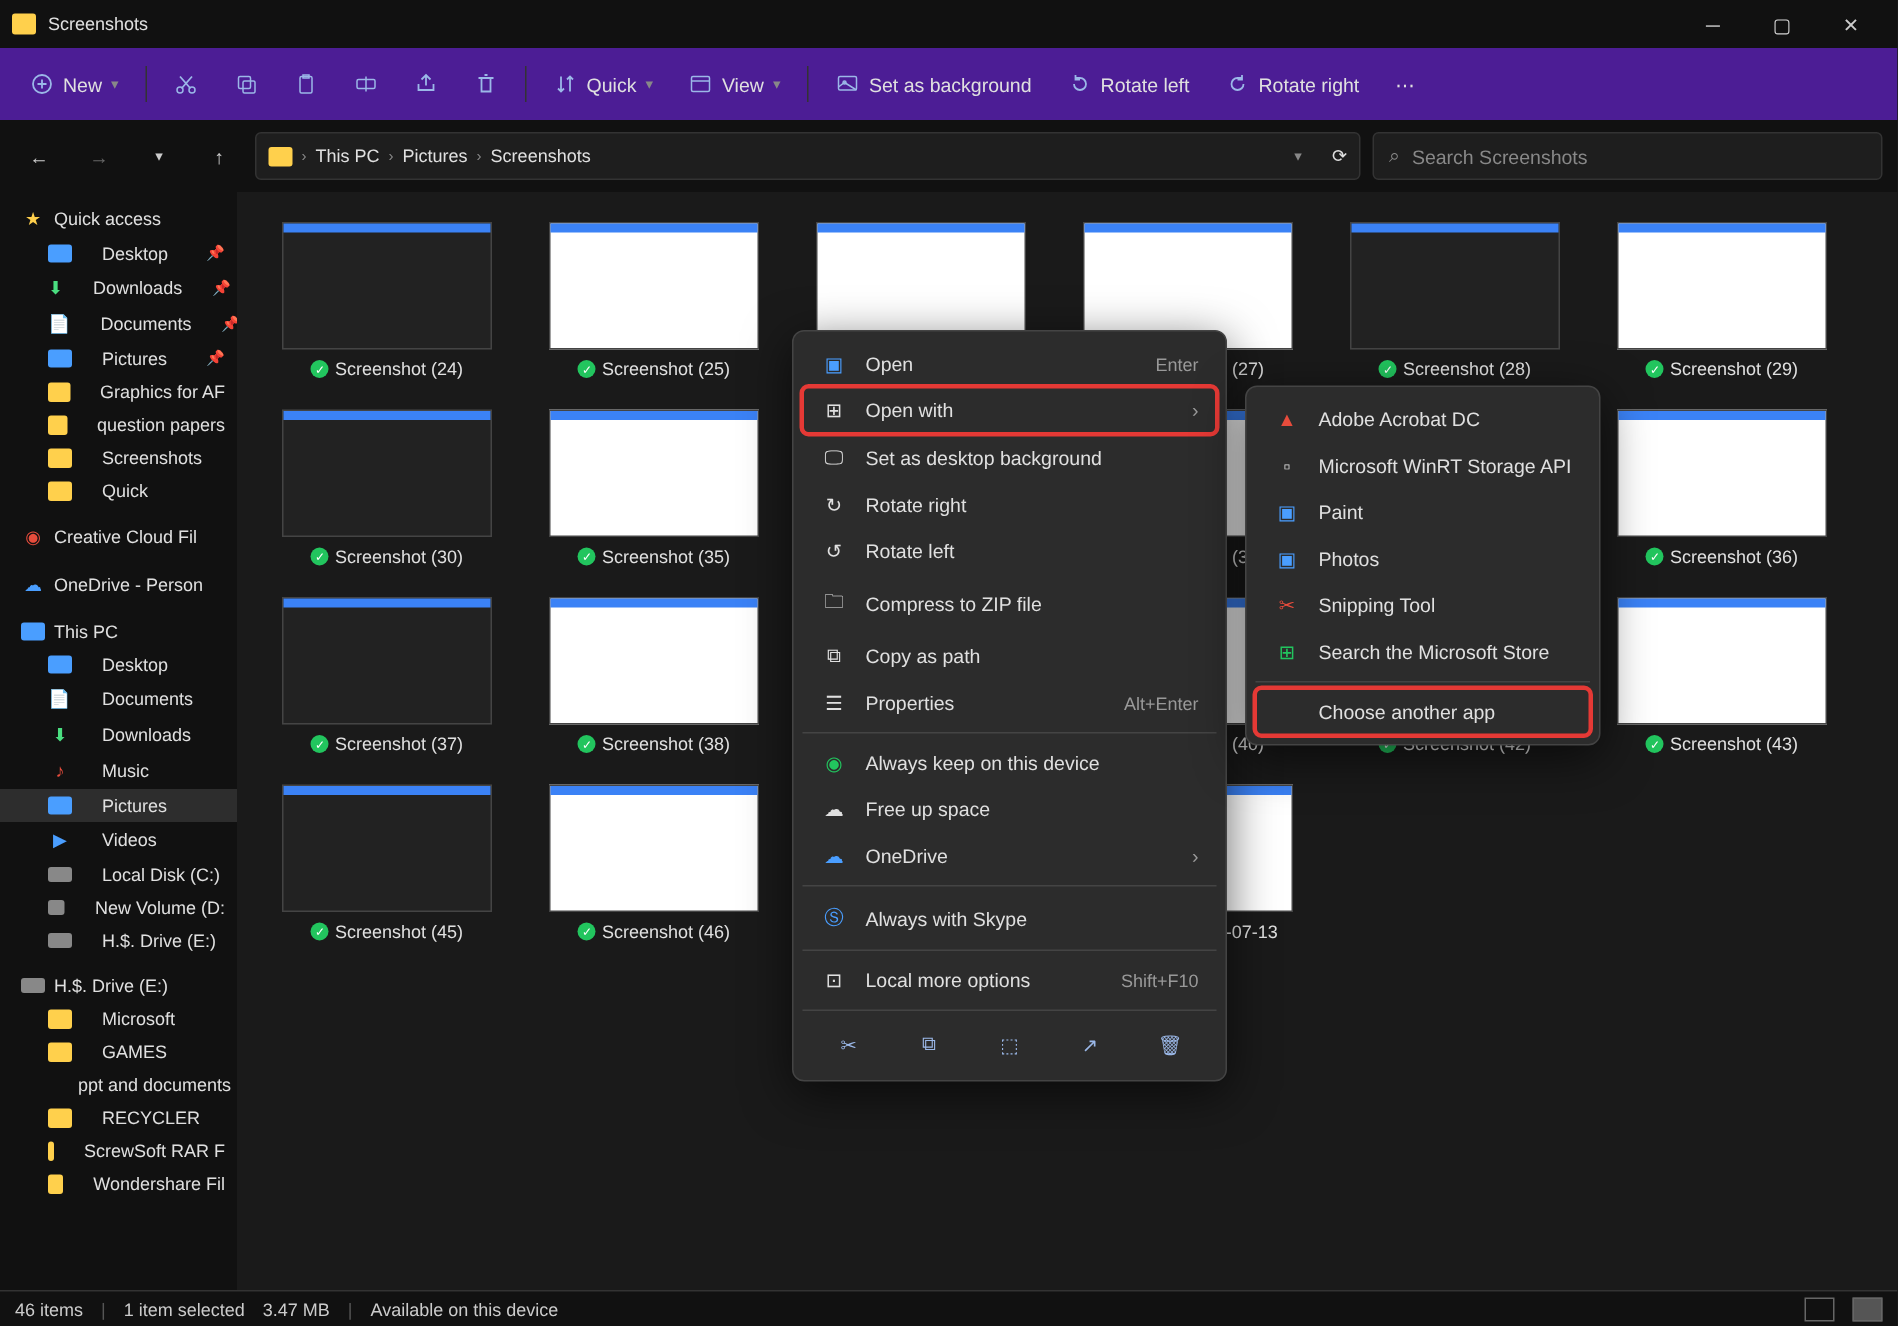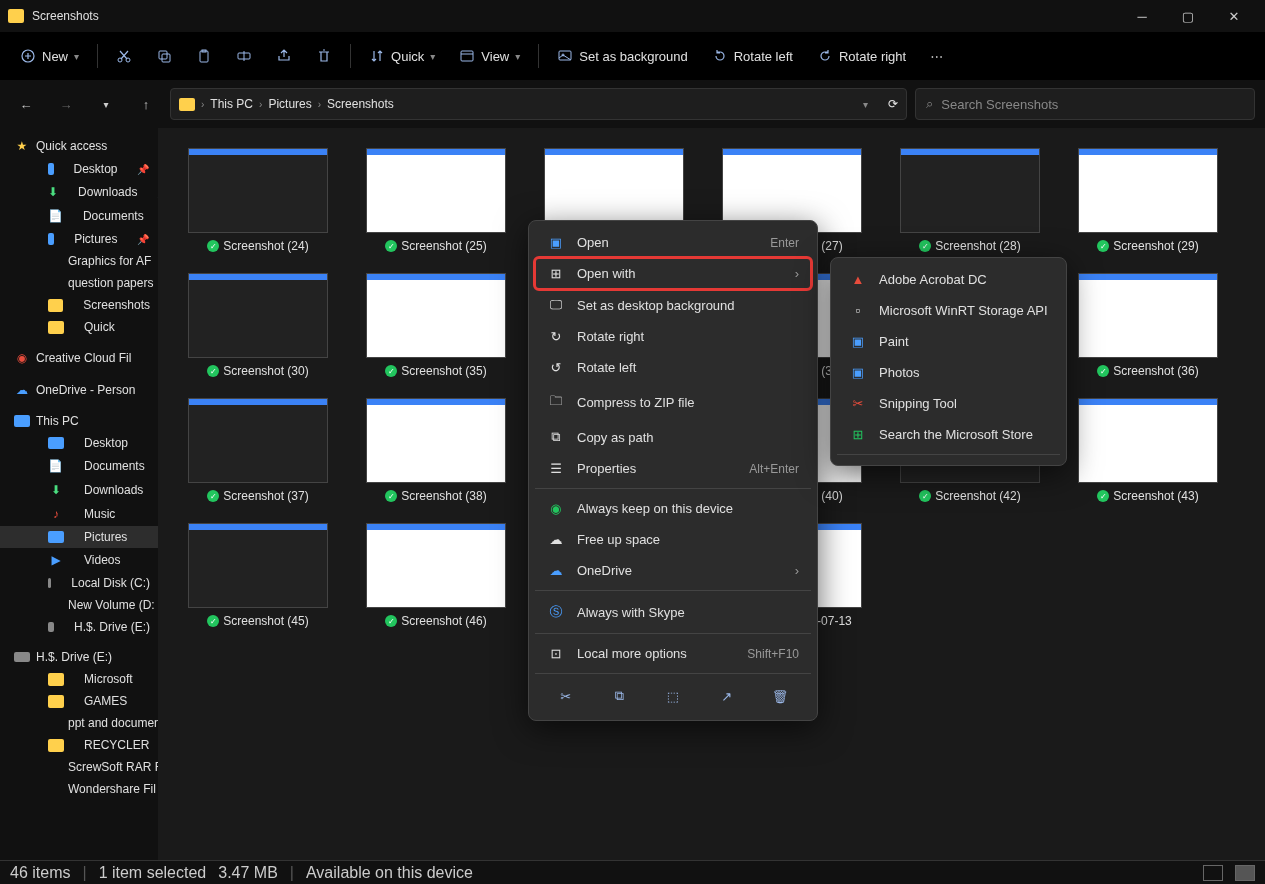--- a/index.html
+++ b/index.html
@@ -3,41 +3,41 @@
 <meta charset="utf-8">
 <style>
 * { margin: 0; padding: 0; box-sizing: border-box; font-family: "Segoe UI", sans-serif; }
 body { background: #1a1a1a; color: #e0e0e0; font-size: 13px; overflow: hidden; width: 1265px; height: 884px; position: relative; }
 
 .titlebar { height: 32px; display: flex; align-items: center; padding: 0 8px; background: #111; }
 .titlebar .folder-ico { width: 16px; height: 14px; background: #ffd04c; border-radius: 2px; margin-right: 8px; }
 .titlebar .title { flex: 1; font-size: 12px; }
 .titlebar .winbtn { width: 46px; height: 32px; display: flex; align-items: center; justify-content: center; color: #ccc; }
 
-.toolbar { height: 48px; display: flex; align-items: center; padding: 0 10px; gap: 4px; background: #000000; }
+.toolbar { height: 48px; display: flex; align-items: center; padding: 0 10px; gap: 4px; background: #4c1d95; }
 .toolbar .tb-btn { display: flex; align-items: center; gap: 6px; padding: 6px 10px; border-radius: 4px; font-size: 13px; }
 .toolbar .sep { width: 1px; height: 24px; background: #333; margin: 0 4px; }
 .toolbar svg { stroke: #9bb8e8; fill: none; }
 
 .navbar { height: 48px; display: flex; align-items: center; padding: 0 10px; gap: 8px; background: #111; }
 .nav-icon { width: 32px; height: 32px; display: flex; align-items: center; justify-content: center; color: #ccc; }
 .breadcrumb { flex: 1; height: 32px; background: #1e1e1e; border: 1px solid #333; border-radius: 4px; display: flex; align-items: center; padding: 0 8px; gap: 6px; font-size: 12px; }
 .breadcrumb .folder-ico { width: 16px; height: 13px; background: #ffd04c; border-radius: 2px; }
 .breadcrumb .crumb { color: #e0e0e0; }
 .breadcrumb .sep { color: #888; font-size: 10px; }
 .breadcrumb .spacer { flex: 1; }
 .searchbox { width: 340px; height: 32px; background: #1e1e1e; border: 1px solid #333; border-radius: 4px; display: flex; align-items: center; padding: 0 10px; gap: 8px; color: #888; }
 
 .main { display: flex; height: calc(100% - 152px); }
 .sidebar { width: 158px; background: #111; overflow-y: auto; padding: 6px 0; font-size: 12px; }
 .sidebar::-webkit-scrollbar { width: 12px; }
 .sidebar::-webkit-scrollbar-track { background: #111; }
 .sidebar::-webkit-scrollbar-thumb { background: #444; border-radius: 6px; }
 .side-item { display: flex; align-items: center; gap: 6px; padding: 4px 8px 4px 14px; white-space: nowrap; overflow: hidden; }
-.side-item.indent { padding-left: 48px; gap: 20px; }
+.side-item.indent { padding-left: 32px; gap: 20px; }
 .side-item.selected { background: #2d2d2d; }
 .side-item .ico { width: 16px; height: 16px; display: flex; align-items: center; justify-content: center; font-size: 12px; }
 .side-item .pin { margin-left: auto; color: #666; font-size: 10px; }
 .ico.folder { background: #ffd04c; border-radius: 2px; width: 16px; height: 13px; }
 .ico.star { color: #ffd04c; }
 .ico.blue { background: #4a9eff; border-radius: 2px; width: 16px; height: 12px; }
 .ico.green { color: #4ade80; }
 .ico.disk { background: #888; border-radius: 2px; width: 16px; height: 10px; }
 
 .content { flex: 1; background: #1a1a1a; overflow: auto; padding: 20px; position: relative; }
@@ -54,21 +54,21 @@
 .ctx-menu.sub-menu { left: 830px; top: 257px; min-width: 230px; }
 .ctx-item { display: flex; align-items: center; gap: 12px; padding: 8px 12px; border-radius: 4px; }
 .ctx-item .ico-slot { width: 18px; display: flex; align-items: center; justify-content: center; }
 .ctx-item .shortcut { margin-left: auto; color: #999; font-size: 12px; }
 .ctx-item .arrow { margin-left: auto; color: #999; }
 .ctx-sep { height: 1px; background: #444; margin: 4px 0; }
 .ctx-highlight { outline: 3px solid #e53935; outline-offset: -1px; }
 .ctx-bottom { display: flex; justify-content: space-around; padding: 8px 4px 4px; border-top: 1px solid #444; margin-top: 4px; }
 .ctx-bottom .b { width: 32px; height: 28px; display: flex; align-items: center; justify-content: center; border-radius: 4px; color: #9bb8e8; }
 
-.statusbar { position: absolute; bottom: 0; left: 0; right: 0; height: 24px; background: #111; display: flex; align-items: center; padding: 0 10px; gap: 12px; font-size: 16px; color: #ccc; border-top: 1px solid #333; }
+.statusbar { position: absolute; bottom: 0; left: 0; right: 0; height: 24px; background: #111; display: flex; align-items: center; padding: 0 10px; gap: 12px; font-size: 12px; color: #ccc; border-top: 1px solid #333; }
 .statusbar .sep { color: #555; }
 .statusbar .spacer { flex: 1; }
 .statusbar .view-btn { width: 20px; height: 16px; border: 1px solid #666; }
 
 svg.i { width: 16px; height: 16px; }
 </style>
 </head>
 <body>
 
 <div class="titlebar">
@@ -560,20 +560,24 @@
     </div>
   <div class="ctx-item">
       <span class="ico-slot" style="color:#e74c3c">✂</span>
       <span>Snipping Tool</span>
     </div>
   <div class="ctx-item">
       <span class="ico-slot" style="color:#22c55e">⊞</span>
       <span>Search the Microsoft Store</span>
     </div>
   <div class="ctx-sep"></div>
+  <div class="ctx-item ctx-highlight">
+      <span class="ico-slot"></span>
+      <span>Choose another app</span>
+    </div>
 </div>
 
 <div class="statusbar">
   <span>46 items</span>
   <span class="sep">|</span>
   <span>1 item selected</span>
   <span>3.47 MB</span>
   <span class="sep">|</span>
   <span>Available on this device</span>
   <div class="spacer"></div>

